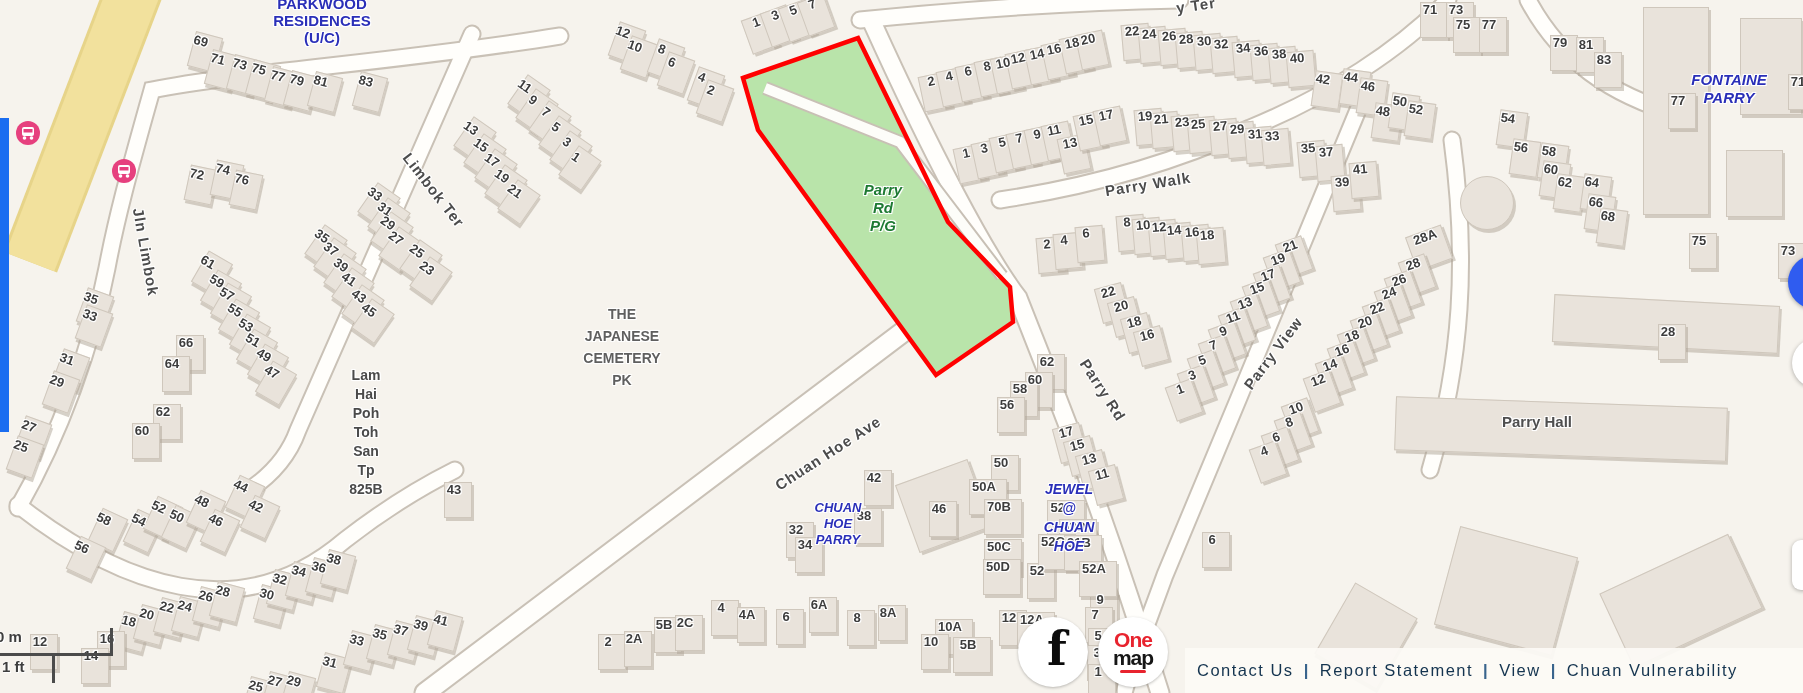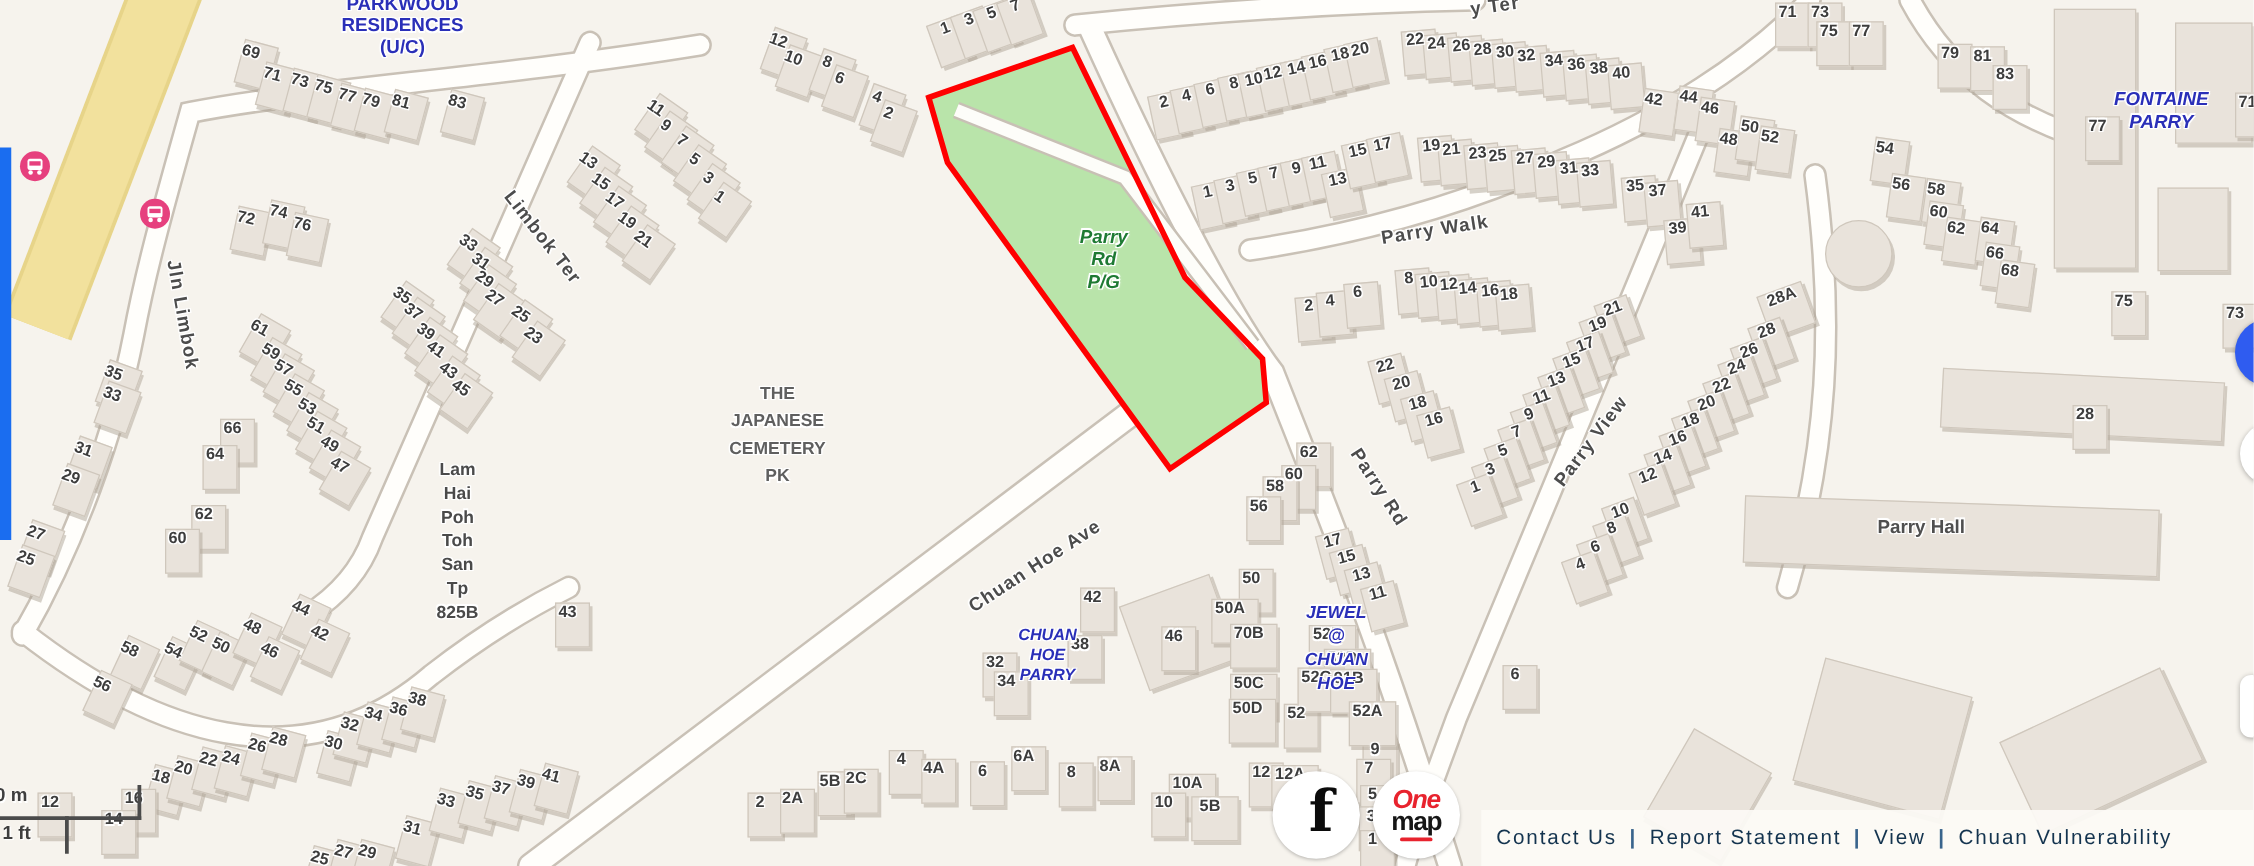--- a/index.html
+++ b/index.html
@@ -30,21 +30,21 @@
        box-shadow:0 1px 4px rgba(0,0,0,.3)}
   .sb{position:absolute;background:#4b4b4b;z-index:45}
   .sb-label{position:absolute;font-size:15px;font-weight:bold;color:#3e3e3e;z-index:45;
        text-shadow:0 0 3px #fff,1px 1px 0 #fff}
   .soc{position:absolute;top:617px;width:70px;height:70px;border-radius:50%;background:#fff;z-index:50;
        display:flex;align-items:center;justify-content:center;box-shadow:0 1px 3px rgba(0,0,0,.25)}
   .soc.fb{left:1018px}
   .soc.om{left:1098px;flex-direction:column}
   .fb-f{font-family:"DejaVu Serif",serif;font-weight:bold;font-size:46px;color:#0b0b0b;
        margin-top:-6px;padding-left:8px;line-height:1}
-  .om-one{font-size:21px;font-weight:800;color:#e8232e;line-height:.9;letter-spacing:-1px;font-style:italic}
+  .om-one{font-size:21px;font-weight:800;color:#e8232e;line-height:.9;letter-spacing:-1px;}
   .om-map{font-size:21px;font-weight:800;color:#161616;line-height:.9;letter-spacing:-1px;margin-top:-1px}
   .om-tag{width:26px;height:3px;background:#e8232e;margin-top:2px;border-radius:2px}
   #footer{position:absolute;left:1185px;top:648px;width:618px;height:45px;z-index:48;
        background:rgba(252,250,245,.93);display:flex;align-items:center;gap:10px;
        padding-left:12px;font-size:16.5px;color:#14344f;letter-spacing:1.5px;
        white-space:nowrap;overflow:hidden}
   #footer .sep{color:#39648c;font-weight:bold}
   #footer span[data-interactable="true"]{cursor:pointer}
 </style>
 </head>

